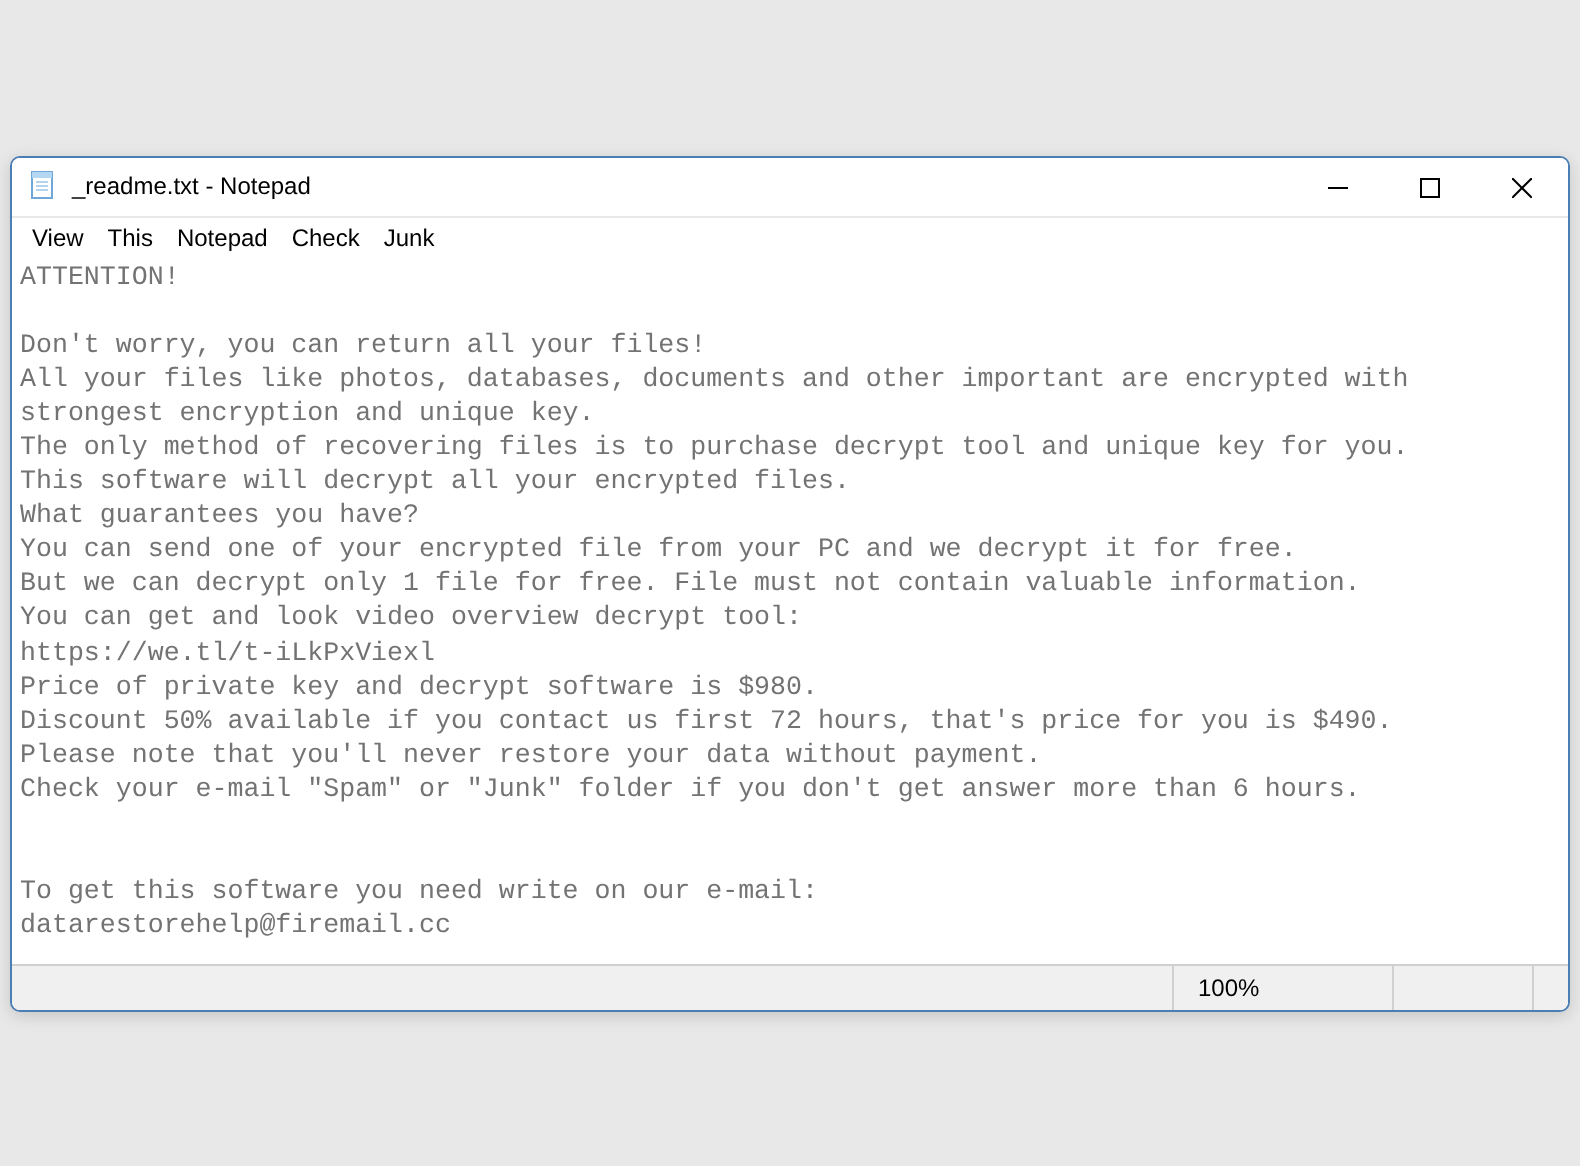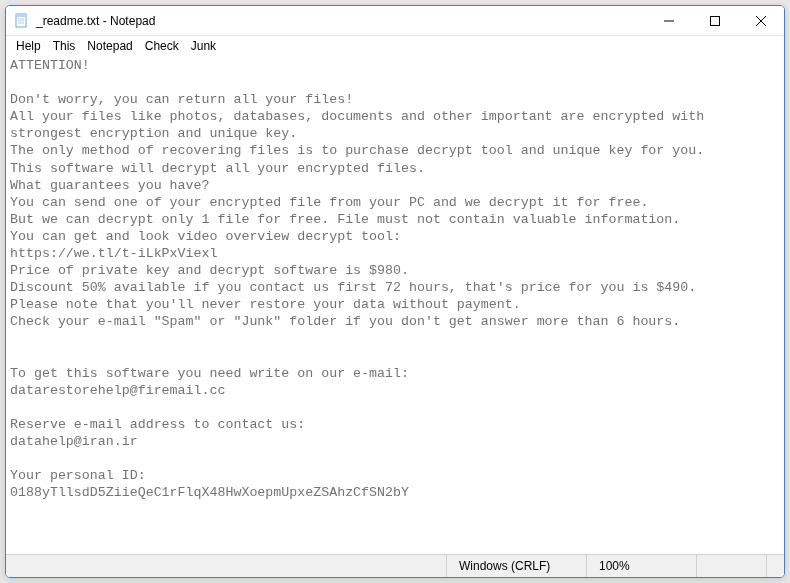--- a/index.html
+++ b/index.html
@@ -8,21 +8,21 @@
   font-family: "Segoe UI", Tahoma, sans-serif;
   font-size: 12px;
   display: flex;
   justify-content: center;
   align-items: center;
   width: 790px;
   height: 583px;
 }
 .window {
   width: 780px;
-  height: 573px;
+  height: 428px;
   background: #fff;
   border: 1px solid #4a7fb5;
   border-radius: 5px;
   display: flex;
   flex-direction: column;
   overflow: hidden;
   box-shadow: 0 2px 8px rgba(0,0,0,0.15);
 }
 .titlebar {
   height: 30px;
@@ -124,21 +124,21 @@
       <div class="ctrl-btn close">
         <svg width="10" height="10" viewBox="0 0 10 10">
             <line x1="0" y1="0" x2="10" y2="10" stroke="currentColor" stroke-width="1"></line>
             <line x1="10" y1="0" x2="0" y2="10" stroke="currentColor" stroke-width="1"></line>
           </svg>
       </div>
     </div>
   </div>
 
   <div class="menubar">
-    <span class="menu-item">Help</span>
+    <span class="menu-item">View</span>
     <span class="menu-item">This</span>
     <span class="menu-item">Notepad</span>
     <span class="menu-item">Check</span>
     <span class="menu-item">Junk</span>
   </div>
 
   <div class="editor"><span>ATTENTION!
 
 Don't worry, you can return all your files!
 All your files like photos, databases, documents and other important are encrypted with strongest encryption and unique key.
@@ -159,19 +159,18 @@
 datarestorehelp@firemail.cc
 
 Reserve e-mail address to contact us:
 datahelp@iran.ir
 
 Your personal ID:
 0188yTllsdD5ZiieQeC1rFlqX48HwXoepmUpxeZSAhzCfSN2bY</span></div>
 
   <div class="statusbar">
     <div class="status-spacer"></div>
-    <div class="status-cell wide">Windows (CRLF)</div>
     <div class="status-cell med">100%</div>
     <div class="status-cell sm"></div>
     <div class="status-cell last"></div>
   </div>
 
 </div>
 
 </body></html>

